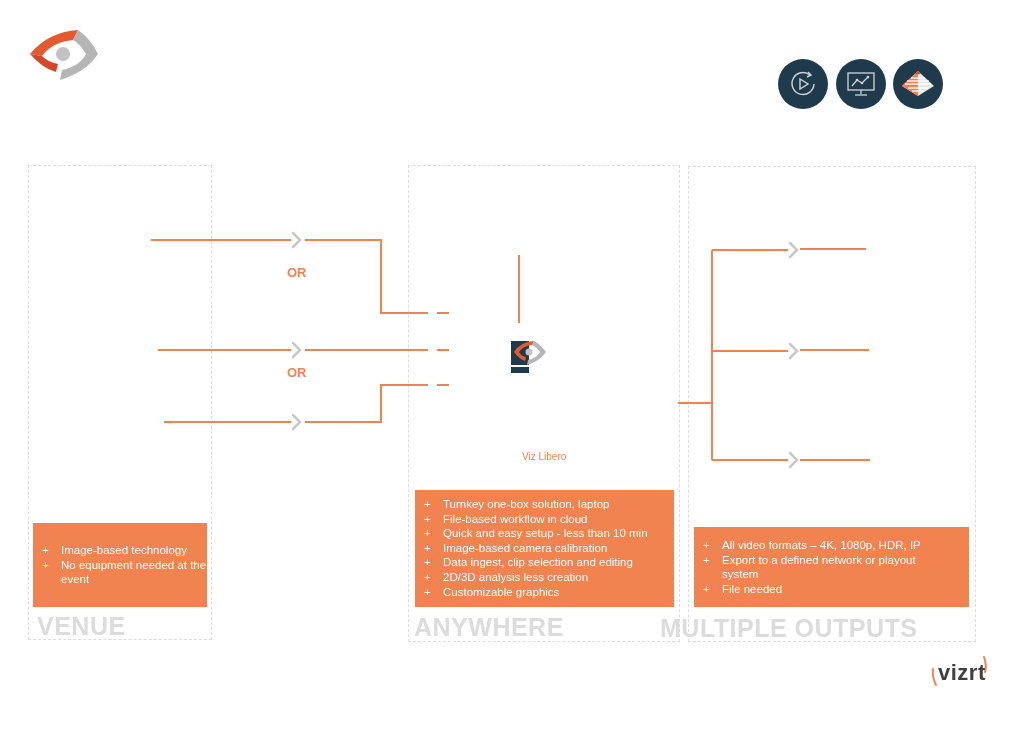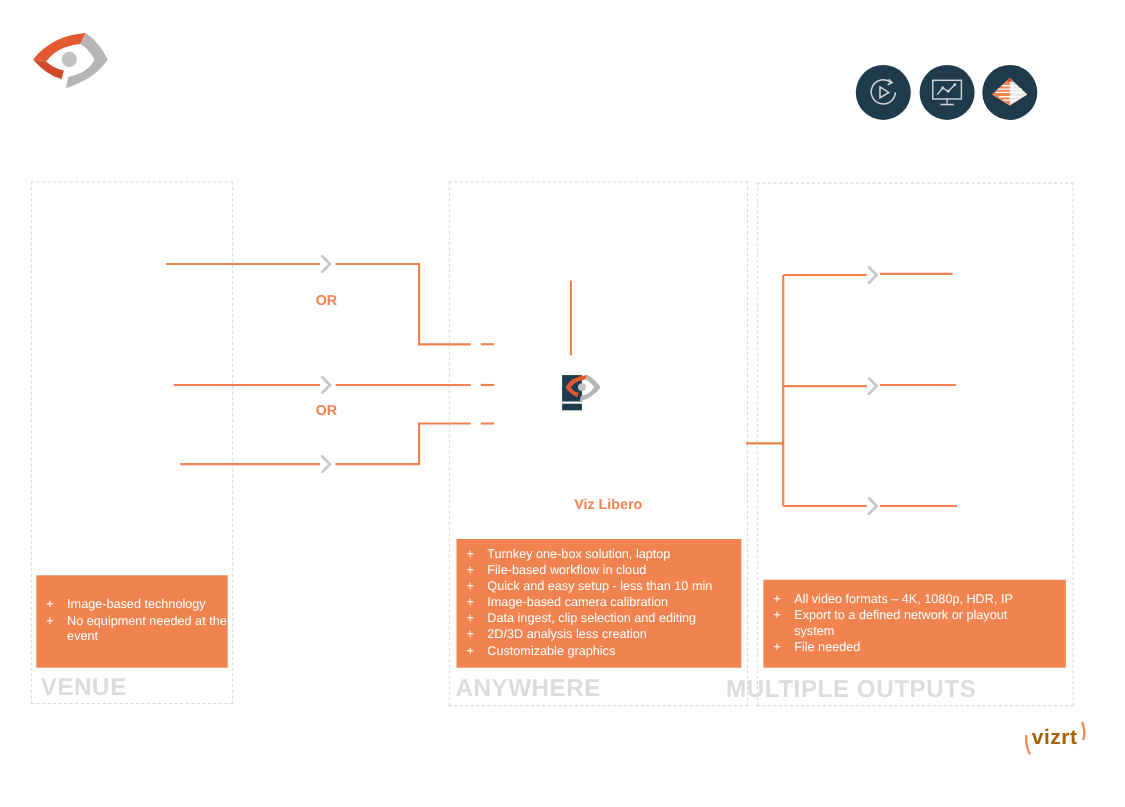--- a/index.html
+++ b/index.html
@@ -3,26 +3,26 @@
 <meta charset="utf-8">
 <style>
   html, body { margin: 0; padding: 0; background: #ffffff; }
   body { width: 1023px; height: 734px; position: relative; overflow: hidden; font-family: "Liberation Sans", sans-serif; }
   .abs { position: absolute; }
   .panel { position: absolute; border: 1px dashed #dcdcdc; box-sizing: border-box; }
   .info-box { position: absolute; background: #f0834f; color: #ffffff; font-size: 11.5px; line-height: 14.6px; box-sizing: border-box; }
   .info-box ul { list-style: none; margin: 0; padding: 0; }
   .info-box li { position: relative; padding-left: 28px; }
   .info-box li .plus { position: absolute; left: 9px; top: 0; }
-  .panel-title { position: absolute; color: #dcdcdc; font-weight: bold; font-size: 22px; letter-spacing: 0.5px; font-family: "Liberation Sans", sans-serif; }
+  .panel-title { position: absolute; color: #dcdcdc; font-weight: bold; font-size: 25px; letter-spacing: 0.5px; font-family: "Liberation Sans", sans-serif; }
   .or-label { position: absolute; color: #f0834f; font-weight: bold; font-size: 13px; }
-  .product-label { position: absolute; color: #f0834f; font-weight: bold; font-size: 13px; }
+  .product-label { position: absolute; color: #f0834f; font-weight: normal; font-size: 10px; }
   .icon-circle { position: absolute; width: 50px; height: 50px; border-radius: 50%; background: #1f3a4a; display: flex; align-items: center; justify-content: center; }
   svg.flow { position: absolute; left: 0; top: 0; }
-  .vizrt { position: absolute; color: #a16207; font-weight: bold; font-size: 19px; letter-spacing: 0.5px; }
+  .vizrt { position: absolute; color: #404040; font-weight: bold; font-size: 22px; letter-spacing: 0.5px; }
 </style>
 </head>
 <body>
 
 <div class="abs" style="left:28px;top:28px;width:72px;height:54px;">
   <svg width="72" height="54" viewBox="0 0 72 54">
     <path d="M2 26 Q 20 4 50 2 L 45 12 Q 24 14 14 28 Z" fill="#e35a2e"></path>
     <path d="M2 26 Q 14 40 28 44 L 30 36 Q 20 34 14 28 Z" fill="#d2492a"></path>
     <path d="M50 2 Q 62 10 70 26 Q 58 44 32 52 L 34 42 Q 52 38 58 26 Q 52 16 45 12 Z" fill="#b5b5b5"></path>
     <circle cx="35" cy="26" r="7" fill="#c2c2c2"></circle>

